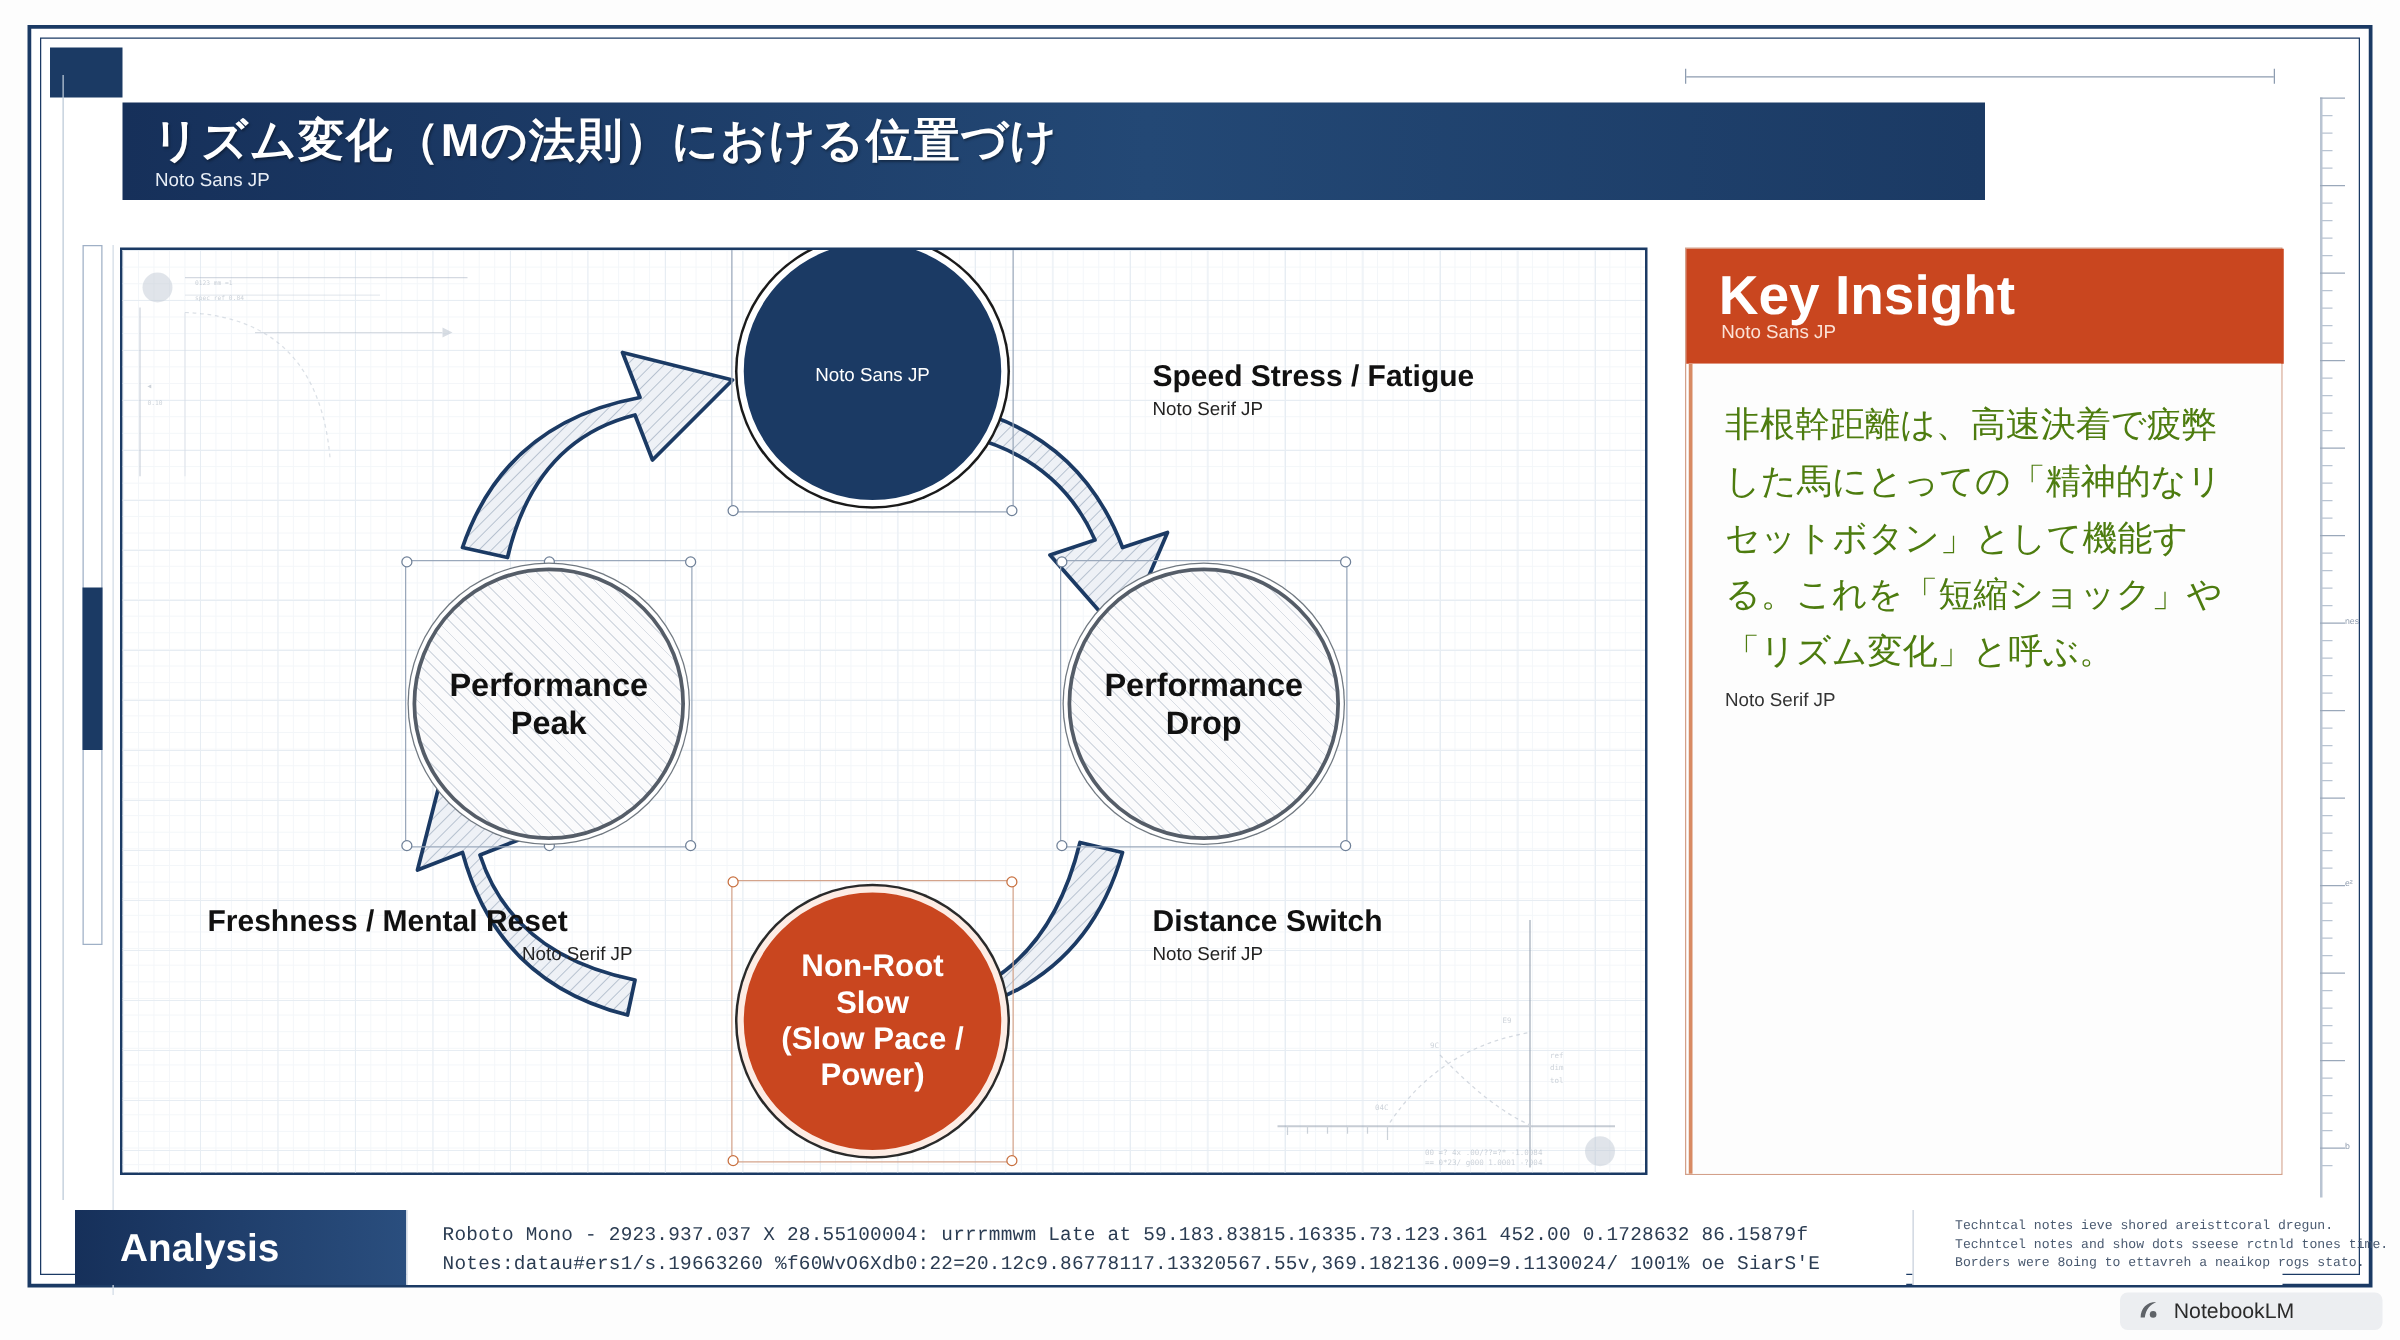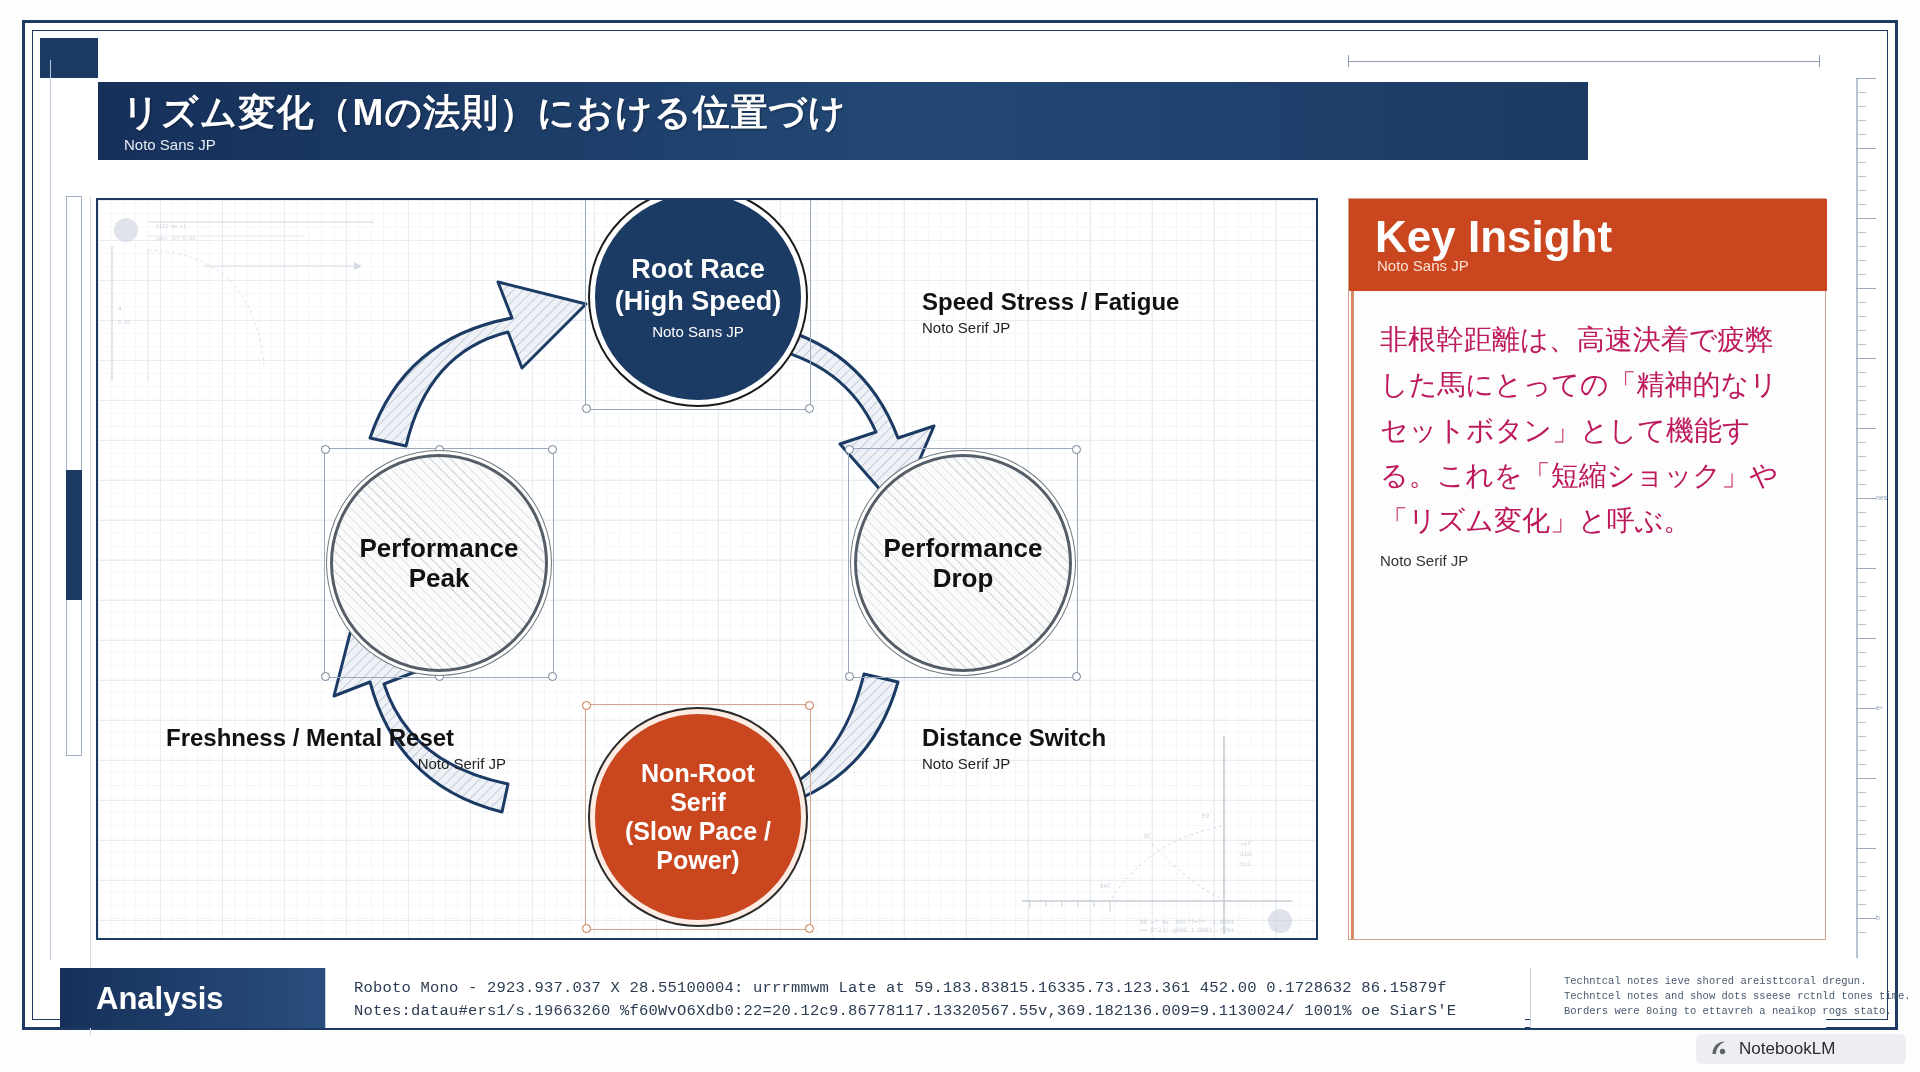--- a/index.html
+++ b/index.html
@@ -146,21 +146,21 @@
   .insight-head h2{
     margin:0;position:absolute;left:26px;top:13px;color:#ffffff;font-size:44px;font-weight:bold;
   }
   .insight-head .sub{position:absolute;left:28px;top:58px;color:#fbe2d7;font-size:15px;}
   .insight-body{
     position:absolute;left:2px;top:92px;width:474px;height:648px;
     background:#fdfdfd;box-sizing:border-box;padding:26px 26px 0 26px;
     border-left:3px solid #d88a63;
   }
   .insight-body .jp{
-    font-size:28px;line-height:1.62;color:#be185d;font-weight:500;
+    font-size:28px;line-height:1.62;color:#4d7c0f;font-weight:500;
   }
   .insight-body .sub{font-size:15px;color:#333;margin-top:8px;}
 
   
   .botbar{
     position:absolute;left:60px;top:968px;width:1766px;height:60px;
     box-sizing:border-box;
   }
   .analysis-tab{
     position:absolute;left:0;top:0;width:265px;height:60px;background:#1d3c66;
@@ -348,24 +348,20 @@
 
       <path d="M272 238 Q 306 138 414 118 L 400 82 L 488 104 L 424 168 L 410 132 Q 330 152 308 246 Z" fill="url(#hatchArrow)" stroke="#1b3a64" stroke-width="3" stroke-linejoin="round"></path>
     </svg>
 
     <div class="sel" style="left:487px;top:-16px;width:226px;height:226px;">
 
       <i class="h bl"></i>
       <i class="h br"></i>
     </div>
     <div class="node node-root" style="left:492px;top:-11px;width:216px;height:216px;">
-      <div class="t1" style="font-size:27px;">
-        <div>Root Race</div>
-        <div>(High Speed)</div>
-      </div>
       <div class="t2">Noto Sans JP</div>
     </div>
 
     <div class="sel" style="left:750px;top:248px;width:230px;height:230px;">
       <i class="h tl"></i>
       <i class="h tr"></i>
       <i class="h bl"></i>
       <i class="h br"></i>
     </div>
     <div class="node node-hatch" style="left:756px;top:254px;width:218px;height:218px;">
@@ -392,21 +388,21 @@
 
     <div class="sel orange" style="left:487px;top:504px;width:226px;height:226px;">
       <i class="h tl"></i>
       <i class="h tr"></i>
       <i class="h bl"></i>
       <i class="h br"></i>
     </div>
     <div class="node node-nonroot" style="left:492px;top:509px;width:216px;height:216px;">
       <div class="t1" style="font-size:25px;">
         <div>Non-Root</div>
-        <div>Serif</div>
+        <div>Slow</div>
         <div>(Slow Pace /</div>
         <div>Power)</div>
       </div>
     </div>
 
     <div class="flabel" style="left:824px;top:88px;">
       <div class="main">Speed Stress / Fatigue</div>
       <div class="sub">Noto Serif JP</div>
     </div>
 

